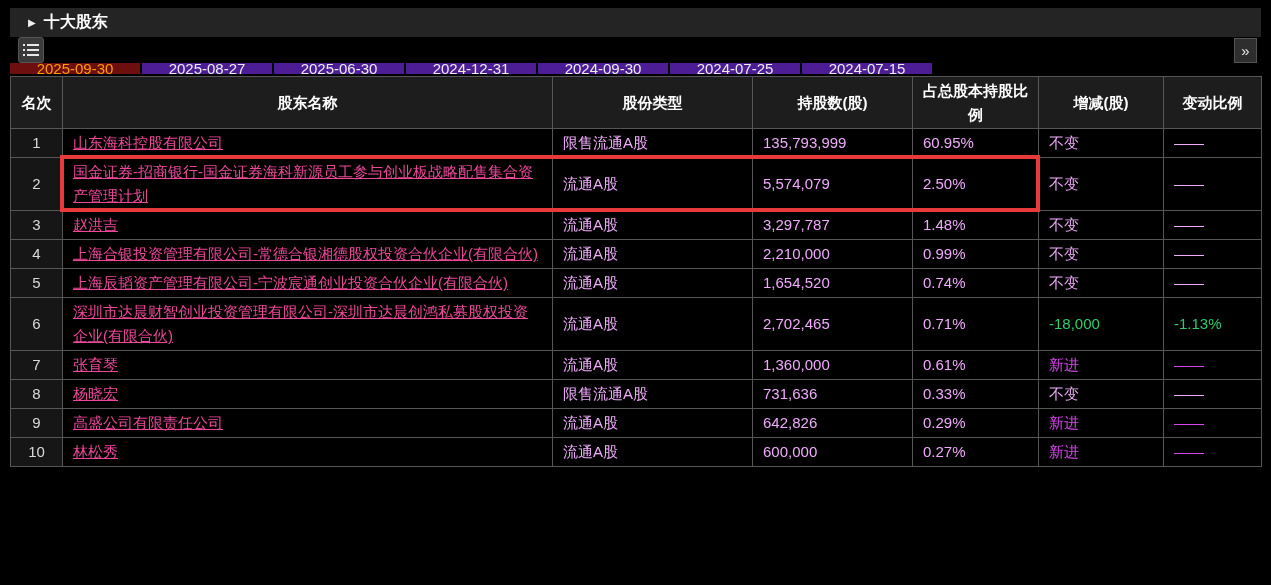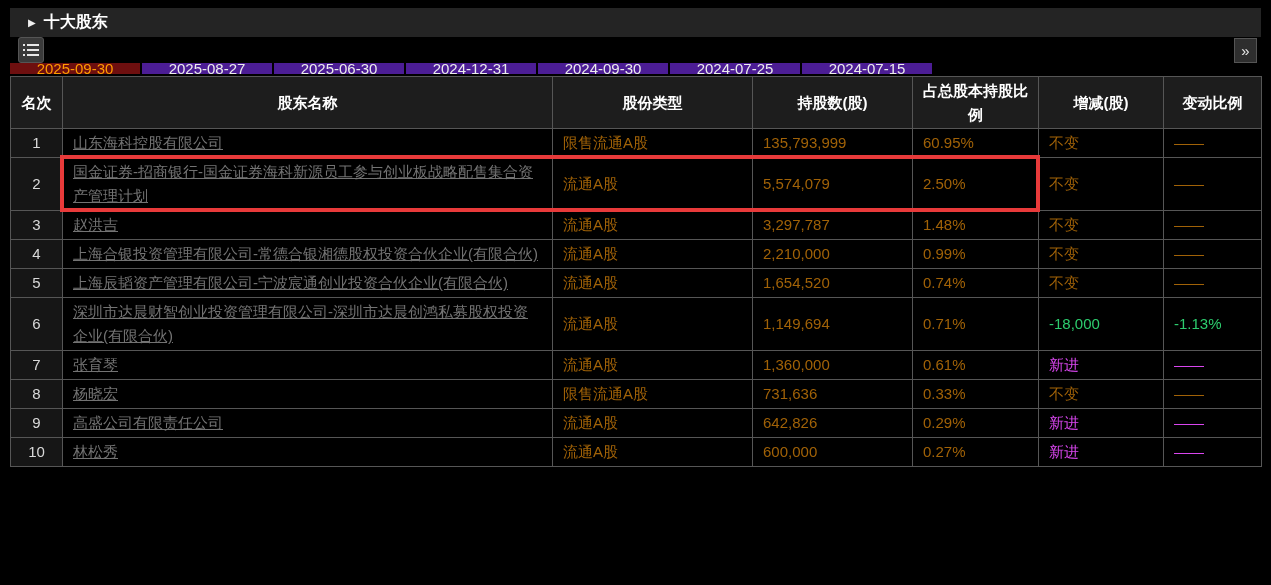--- a/index.html
+++ b/index.html
@@ -25,22 +25,22 @@
     cursor:pointer;padding:0;}
   
   .tablewrap{position:relative;margin-top:2px;}
   table{border-collapse:collapse;width:1251px;table-layout:fixed;font-size:15px;}
   th,td{border:1px solid #565656;line-height:24px;}
   th{background:#1d1d1d;color:#fff;font-weight:bold;padding:1px 4px;text-align:center;}
   thead tr{height:52px;}
   td{padding:2px 10px;color:#dfdf8f;text-align:left;vertical-align:middle;background:#000;}
   td.rank{background:#161616;color:#d9d9d9;text-align:center;padding:2px 2px;}
   tbody tr{height:28px;}
-  a.sh{color:#737373;text-decoration:underline;cursor:pointer;}
-  .c-flat{color:#a16207;}
+  a.sh{color:#ec4899;text-decoration:underline;cursor:pointer;}
+  .c-flat{color:#f0abfc;}
   .c-red{color:#d946ef;margin-left:32px;}
   .c-green{color:#2dcc6e;border-radius:12px;}
   .hl{position:absolute;border:4px solid #e83a3a;pointer-events:none;box-sizing:border-box;}
 </style>
 </head>
 <body>
 
 <div class="page">
 
   <div class="titlebar">
@@ -137,21 +137,21 @@
             <td class="c-flat">流通A股</td>
             <td class="c-flat">1,654,520</td>
             <td class="c-flat">0.74%</td>
             <td class="c-flat">不变</td>
             <td class="c-flat">——</td>
           </tr>
           <tr>
             <td class="rank">6</td>
             <td><a class="sh">深圳市达晨财智创业投资管理有限公司-深圳市达晨创鸿私募股权投资企业(有限合伙)</a></td>
             <td class="c-flat">流通A股</td>
-            <td class="c-flat">1,149,694</td>
+            <td class="c-flat">2,702,465</td>
             <td class="c-flat">0.71%</td>
             <td class="c-green">-18,000</td>
             <td class="c-green">-1.13%</td>
           </tr>
           <tr>
             <td class="rank">7</td>
             <td><a class="sh">张育琴</a></td>
             <td class="c-flat">流通A股</td>
             <td class="c-flat">1,360,000</td>
             <td class="c-flat">0.61%</td>

